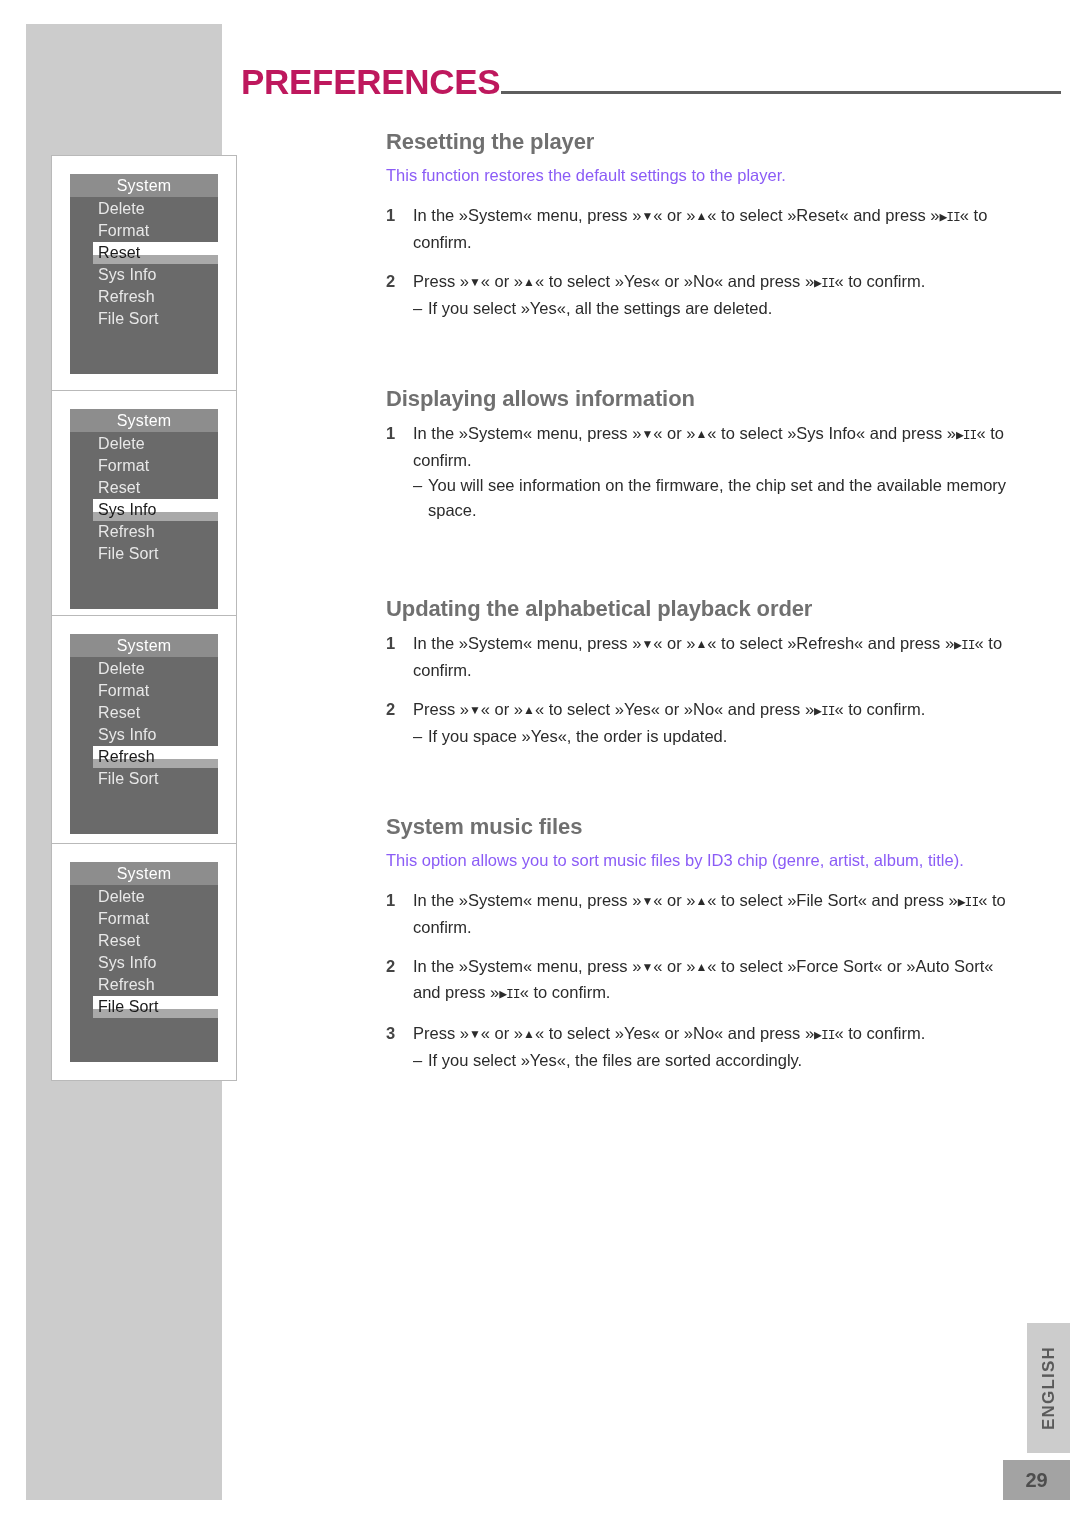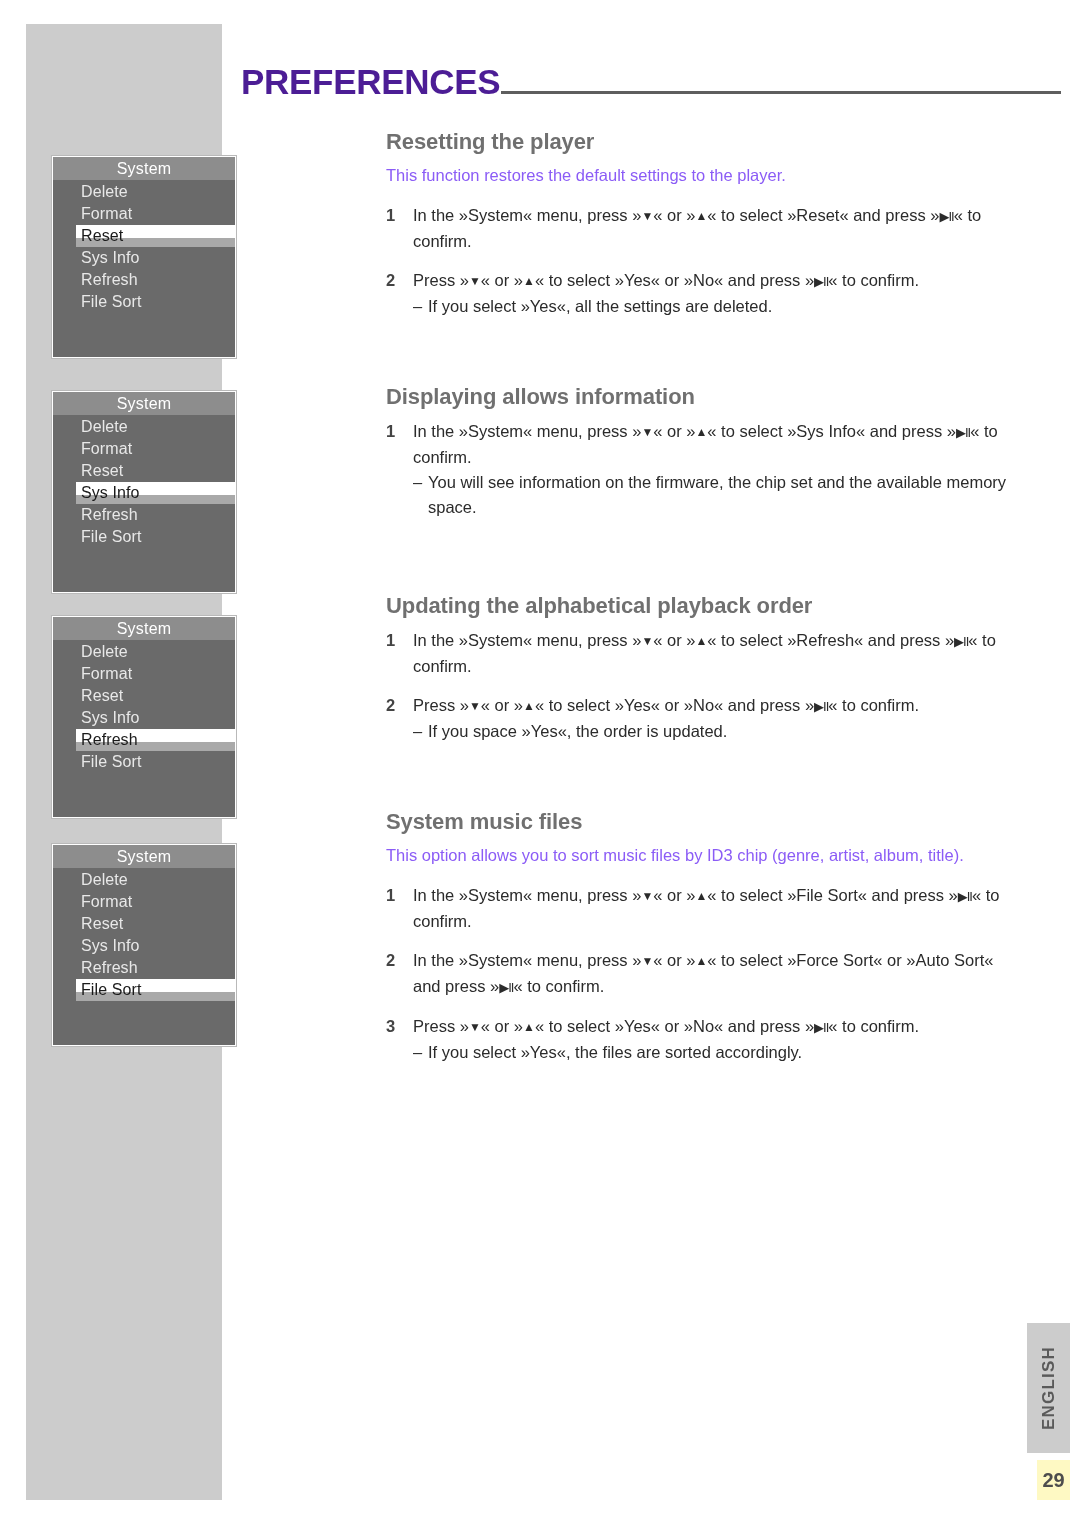--- a/index.html
+++ b/index.html
@@ -33,41 +33,41 @@
     top: 40px;
     width: 820px;
     height: 60px;
     display: flex;
     align-items: flex-end;
   }
   .page-title {
     font-size: 35px;
     font-weight: bold;
     letter-spacing: -0.3px;
-    color: #4c1d95;
+    color: #be185d;
     line-height: 36px;
     white-space: nowrap;
   }
   .header-rule {
     flex: 1 1 auto;
     height: 3px;
     background: #5e5e5e;
     margin-bottom: 6px;
     margin-left: 1px;
   }
 
   
   .menu-panel {
     position: absolute;
     left: 51px;
     width: 186px;
     background: #ffffff;
     border: 1px solid #b9b9b9;
     box-sizing: border-box;
-    padding: 1px;
+    padding: 18px;
   }
   .menu-header {
     background: #8d8d8d;
     color: #ffffff;
     font-size: 16px;
     text-align: center;
     line-height: 23px;
     height: 23px;
     letter-spacing: 0.2px;
   }
@@ -149,20 +149,21 @@
   }
   .glyph {
     font-size: 12px;
     vertical-align: 1px;
     letter-spacing: 0;
   }
   .glyph-pp {
     font-size: 13px;
     vertical-align: 0px;
     letter-spacing: -1px;
+    font-family: Liberation Mono, monospace;
   }
   .gap-l  { height: 50px; }
   .gap-xl { height: 58px; }
 
   
   .lang-tab {
     position: absolute;
     right: 10px;
     top: 1323px;
     width: 43px;
@@ -177,23 +178,23 @@
     font-size: 17px;
     font-weight: bold;
     letter-spacing: 1.2px;
     color: #5a5a5a;
     white-space: nowrap;
   }
   .page-num {
     position: absolute;
     right: 10px;
     top: 1460px;
-    width: 33px;
+    width: 67px;
     height: 40px;
-    background: #fef9c3;
+    background: #a3a3a3;
     display: flex;
     align-items: center;
     justify-content: center;
     font-size: 20px;
     font-weight: bold;
     color: #4d4d4d;
   }
 </style>
 </head>
 <body>

